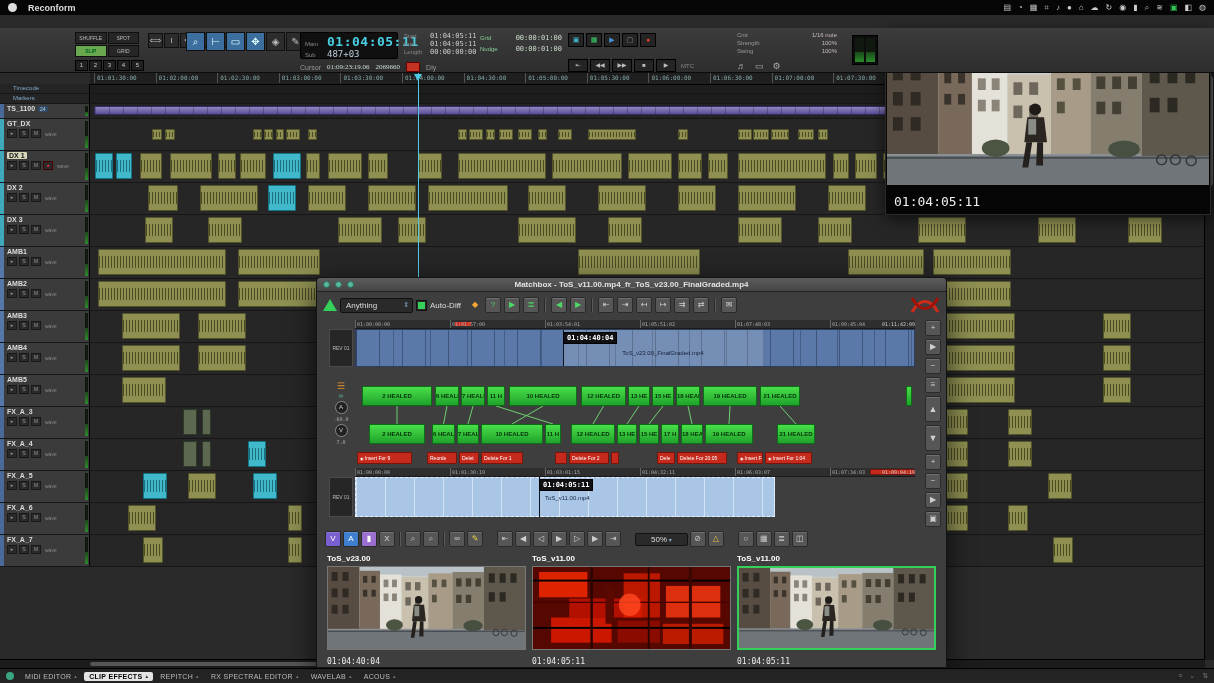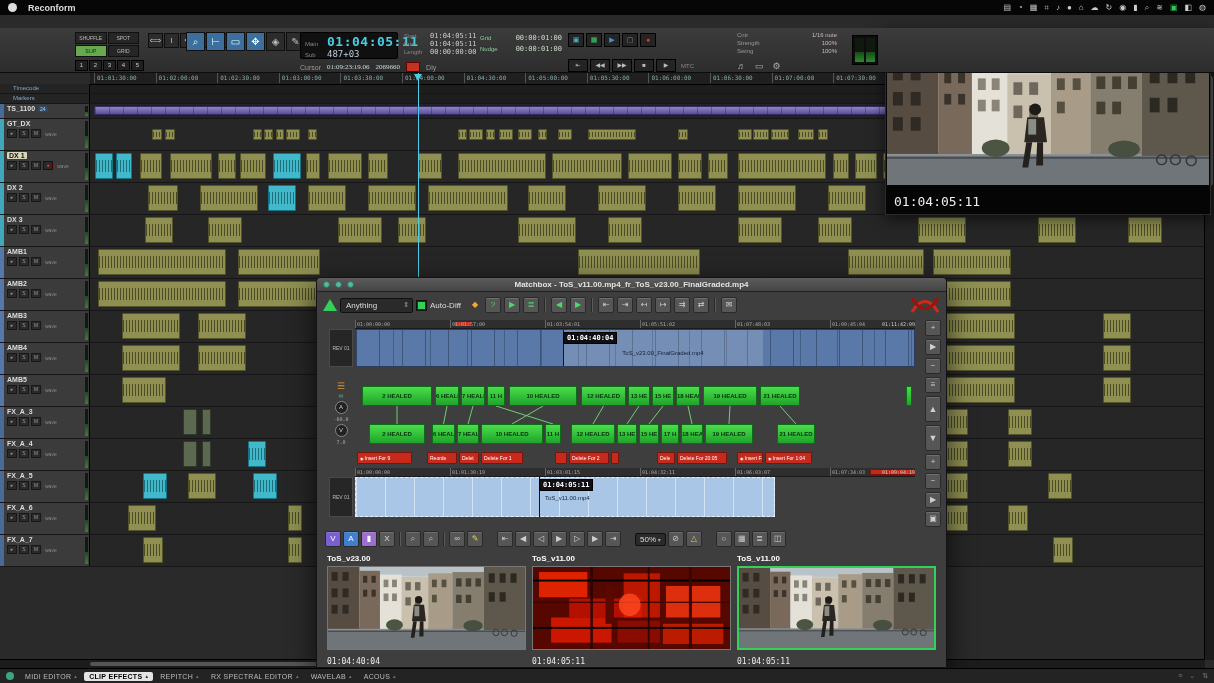--- a/index.html
+++ b/index.html
@@ -134,21 +134,21 @@
   .mb-select{background:#2a2a2a;border:1px solid #111;color:#ddd;font-size:8px;padding:2px 16px 2px 5px;position:relative;border-radius:2px;min-width:50px;}
   .mb-select::after{content:"⇕";position:absolute;right:3px;top:2px;font-size:7px;color:#8ac;}
   .mb-check{width:9px;height:9px;background:#2a2a2a;border:1px solid #111;position:relative;}
   .mb-check::after{content:"";position:absolute;inset:1px;background:#35d05a;}
   .mb-checklabel{font-size:8px;color:#ddd;margin-right:4px;}
   .vsep{width:1px;height:14px;background:#2a2a2a;border-right:1px solid #5a5a5a;margin:0 2px;}
   .gap{width:10px;}
   .mbbtn{min-width:14px;height:14px;line-height:14px;text-align:center;font-size:8px;color:#cfcfcf;}
   .mbbtn.box{background:#565656;border:1px solid #2a2a2a;border-radius:2px;box-shadow:inset 0 1px 0 rgba(255,255,255,.15);}
   .mbbtn.big{height:24px;line-height:24px;font-size:9px;}
-  .zoomsel{background:#2a2a2a;border:1px solid #111;padding:1px 4px;font-size:8px;color:#ddd;border-radius:2px;}
+  .zoomsel{background:#2a2a2a;border:1px solid #111;padding:1px 15px;font-size:8px;color:#ddd;border-radius:2px;}
   .zoomsel::after{content:" ▾";font-size:6px;color:#8ac;}
   .mb-wing{margin-left:auto;flex:0 0 auto;}
   .mb-rulerA,.mb-rulerB{position:absolute;left:38px;width:560px;height:8px;background:#2e2e2e;border-bottom:1px solid #1a1a1a;}
   .mb-rulerA{top:42px;}  .mb-rulerB{top:190px;}
   .mbtick{position:absolute;top:0;font-size:5px;color:#aaa;border-left:1px solid #666;padding-left:1px;line-height:8px;white-space:nowrap;font-family:"DejaVu Sans Mono",monospace;}
   .mbtick.end{right:0;left:auto !important;border-left:none;color:#ccc;}
   .red-tick{position:absolute;left:100px;width:16px;background:#d03020;height:4px;top:2px;}
   .red-seg{position:absolute;left:515px;width:45px;top:1px;height:6px;background:#c22a1a;border:1px solid #7a130a;box-sizing:border-box;}
   .mb-trackA{position:absolute;left:38px;top:51px;width:560px;height:38px;background:#5b79a8;border:1px solid #2c3e5c;box-sizing:border-box;
      background-image:repeating-linear-gradient(90deg,rgba(20,32,56,.4) 0 1px,transparent 1px 23px),

